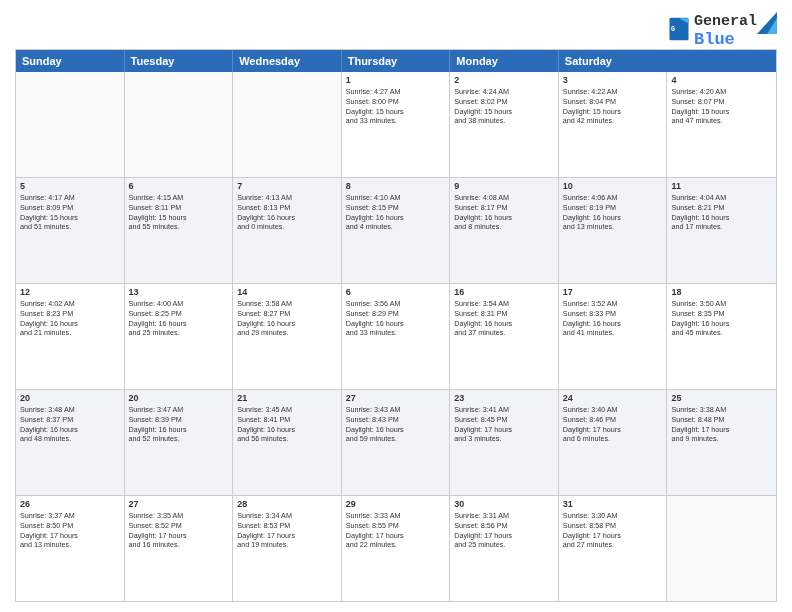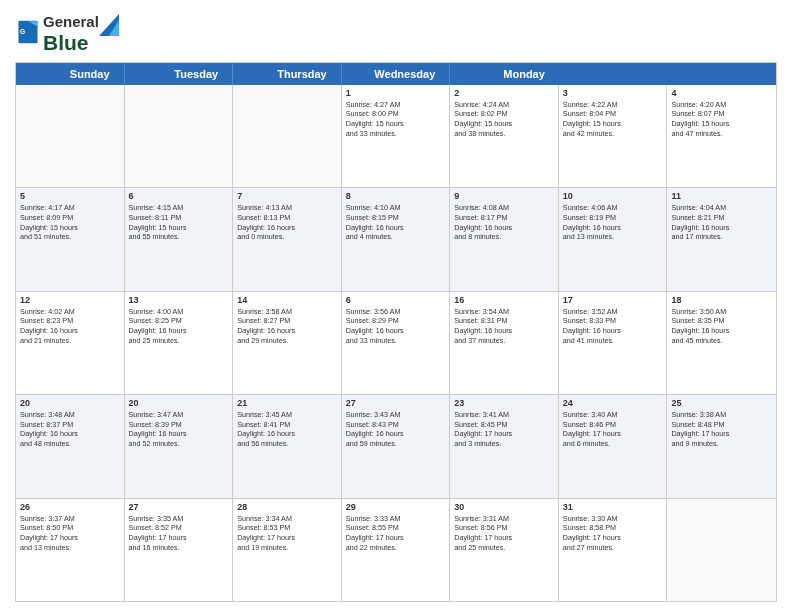--- a/index.html
+++ b/index.html
@@ -12,23 +12,23 @@
     }
     .page {
       width: 792px;
       height: 612px;
       padding: 10px 15px 10px 15px;
       display: flex;
       flex-direction: column;
     }
     .header {
       display: flex;
-      justify-content: flex-start;
+      justify-content: flex-end;
       align-items: flex-start;
-      margin-bottom: 8px;
+      font-family: Liberation Mono, monospace;
     }
     .logo {
       display: flex;
       align-items: center;
       margin-top: 4px;
     }
     .logo-icon {
       width: 22px;
       height: 28px;
       margin-left: 2px;
@@ -54,22 +54,22 @@
     }
     .cal-header-row {
       display: grid;
       grid-template-columns: repeat(7, 1fr);
       background: #2b6cb8;
     }
     .cal-header-cell {
       color: #fff;
       font-size: 11px;
       font-weight: bold;
-      text-align: right;
-      padding: 5px 14px;
+      text-align: left;
+      padding: 5px 6px;
       border-right: 1px solid #5588cc;
     }
     .cal-header-cell:last-child { border-right: none; }
     .cal-body {
       flex: 1;
       display: flex;
       flex-direction: column;
     }
     .cal-week {
       display: grid;
@@ -112,43 +112,44 @@
         <svg class="logo-icon" viewBox="0 0 30 35">
           <rect x="2" y="2" width="26" height="31" rx="2" fill="#1a6bb5"></rect>
           <polygon points="15,3 28,10 28,3" fill="#4ab0e8"></polygon>
           <text x="4" y="20" font-size="9" fill="white" font-weight="bold">G</text>
         </svg>
       </div>
       <div style="margin-left:4px">
         <div style="font-size:15px;font-weight:bold;color:#333;line-height:1.1">
           <span>General</span>
         </div>
-        <div style="font-size:21px;font-weight:bold;color:#14532d;line-height:1.1">
+        <div style="font-size:17px;font-weight:bold;color:#3b82f6;line-height:1.1">
           <span>Blue</span>
         </div>
       </div>
 
       <svg width="20" height="22" viewBox="0 0 20 22" style="margin-left:0px;margin-top:-18px">
         <polygon points="0,22 20,0 20,22" fill="#1a6bb5"></polygon>
         <polygon points="10,22 20,6 20,22" fill="#4ab0e8"></polygon>
       </svg>
     </div>
     <div class="title-area">
       <div class="month-title"></div>
       <div class="location"></div>
     </div>
   </div>
 
   <div class="calendar">
     <div class="cal-header-row">
     <div class="cal-header-cell">Sunday</div>
         <div class="cal-header-cell">Tuesday</div>
+        <div class="cal-header-cell">Wednesday</div>
         <div class="cal-header-cell">Thursday</div>
-        <div class="cal-header-cell">Wednesday</div>
         <div class="cal-header-cell">Monday</div>
+        <div class="cal-header-cell">Saturday</div>
       </div>
     <div class="cal-body">
     <div class="cal-week">
           <div class="cal-cell empty"></div>
           <div class="cal-cell empty"></div>
           <div class="cal-cell empty"></div>
           <div class="cal-cell">
             <span class="day-num">1</span>
             <div class="cell-text">Sunrise: 4:27 AM<br>Sunset: 8:00 PM<br>Daylight: 15 hours<br>and 33 minutes.</div>
           </div>

